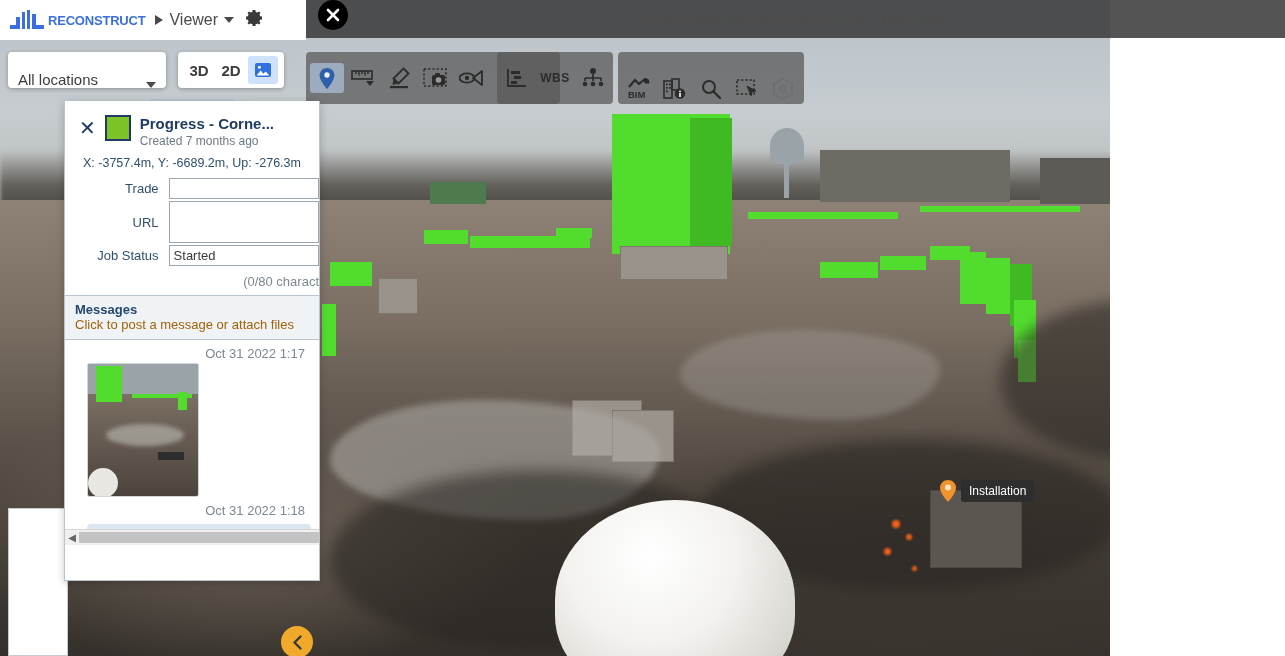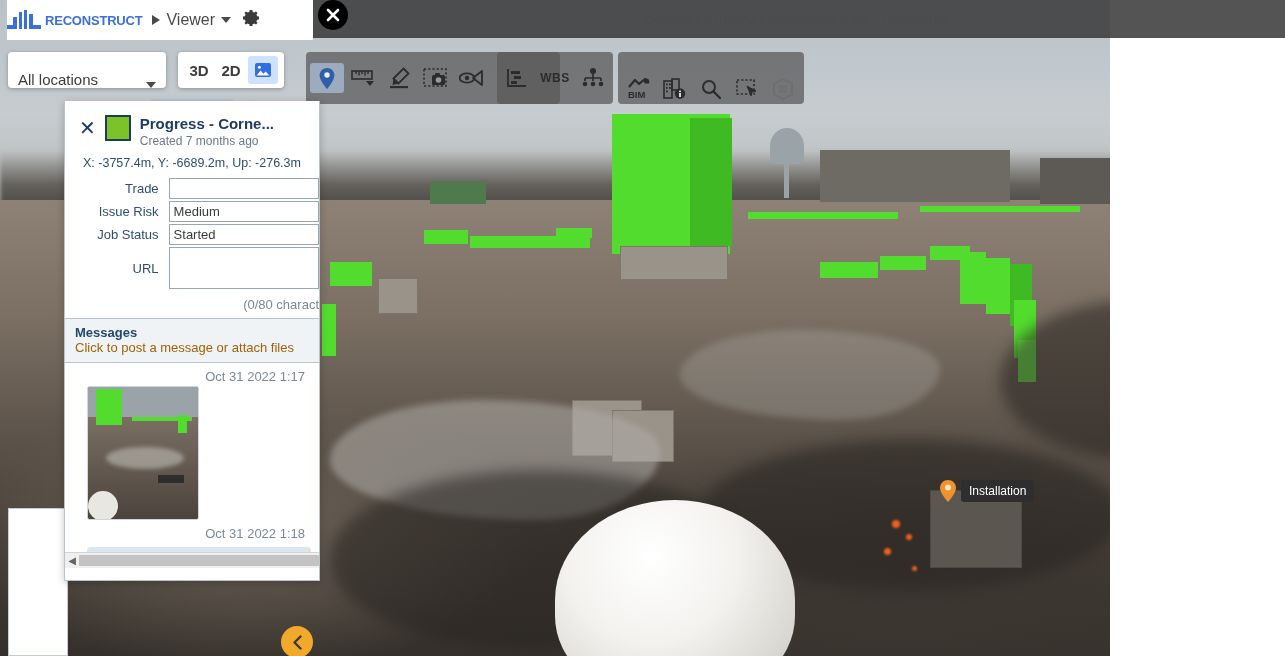--- a/index.html
+++ b/index.html
@@ -65,21 +65,21 @@
   .close-btn {
     position: absolute; left: 318px; top: 0; width: 30px; height: 30px;
     border-radius: 50%; background: #000; color: #fff;
     display: flex; align-items: center; justify-content: center;
     font-size: 18px; font-weight: bold; cursor: pointer; line-height: 1;
   }
 
   
   .brandbar {
     position: absolute; left: 0; top: 0; width: 306px; height: 40px;
-    background: #fff; display: flex; align-items: center; gap: 10px;  margin-left: 7px;
+    background: #fff; display: flex; align-items: center; gap: 10px; padding-left: 10px;
   }
   .logo-wrap { display: flex; align-items: center; gap: 4px; }
   .logo-mark { display: block; }
   .logo-text { font-size: 13px; font-weight: bold; color: #3b6fe0; letter-spacing: -.2px; }
   .viewer-menu {
     display: flex; align-items: center; gap: 6px; cursor: pointer;
     font-size: 16px; color: #4a4a4a;
   }
   .tri-right { width: 0; height: 0; border-left: 8px solid #4a4a4a; border-top: 5px solid transparent; border-bottom: 5px solid transparent; }
   .caret-dn { width: 0; height: 0; border-top: 6px solid #4a4a4a; border-left: 5px solid transparent; border-right: 5px solid transparent; }
@@ -425,30 +425,26 @@
     </div>
 
     <div class="coords">X: -3757.4m, Y: -6689.2m, Up: -276.3m</div>
 
     <div class="form">
       <div class="frow">
         <span class="flabel">Trade</span>
         <span class="finput"></span>
       </div>
       <div class="frow">
-        <span class="flabel">Issue Risk</span>
-        <span class="finput">Medium</span>
+        <span class="flabel">URL</span>
+        <span class="finput tall"></span>
       </div>
       <div class="frow">
         <span class="flabel">Job Status</span>
         <span class="finput">Started</span>
-      </div>
-      <div class="frow">
-        <span class="flabel">URL</span>
-        <span class="finput tall"></span>
       </div>
       <div class="charcount">(0/80 charact</div>
     </div>
 
     <div class="msg-head">
       <div class="msg-title">Messages</div>
       <div class="msg-hint">Click to post a message or attach files</div>
     </div>
 
     <div class="msg-list">

